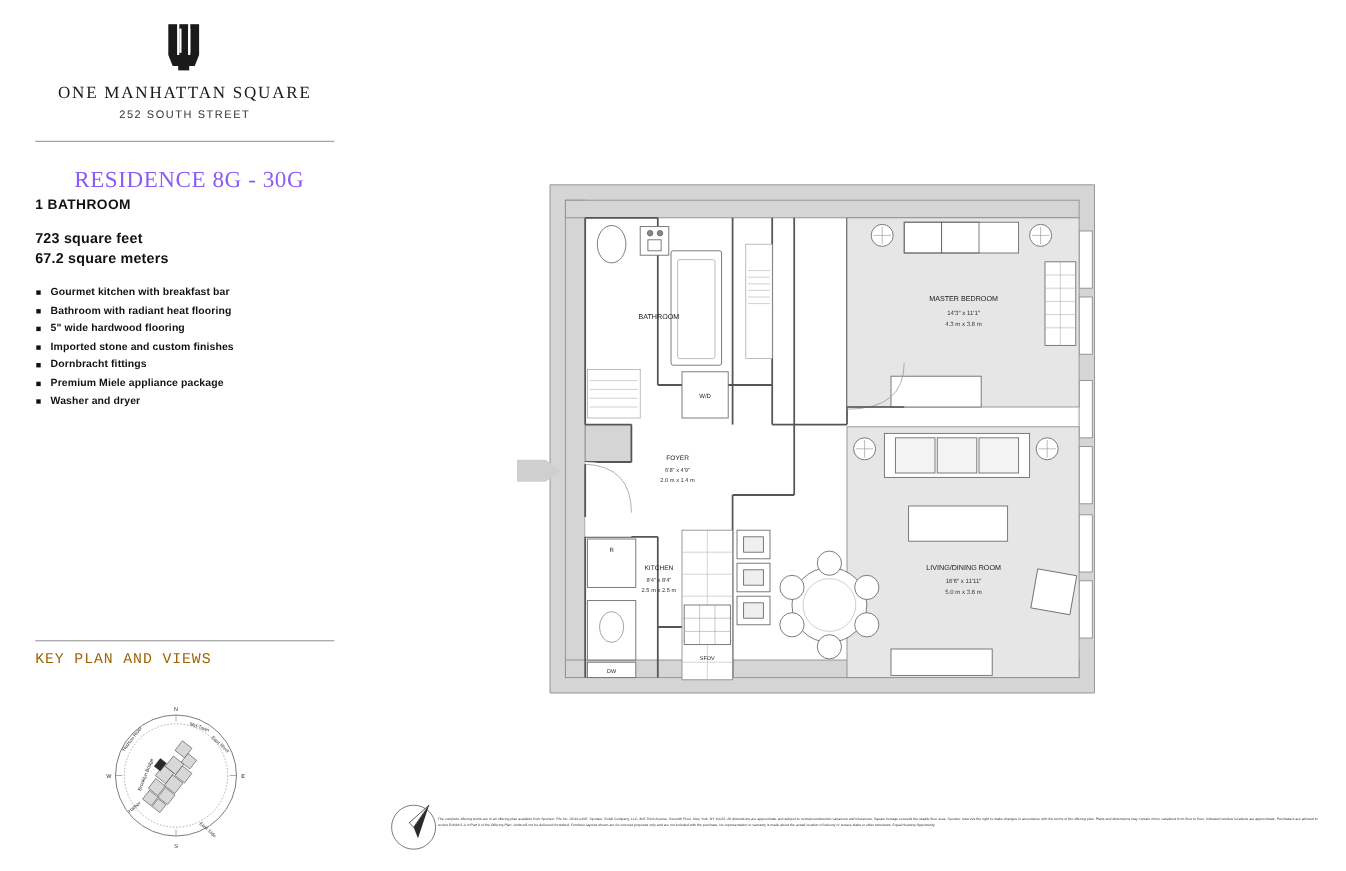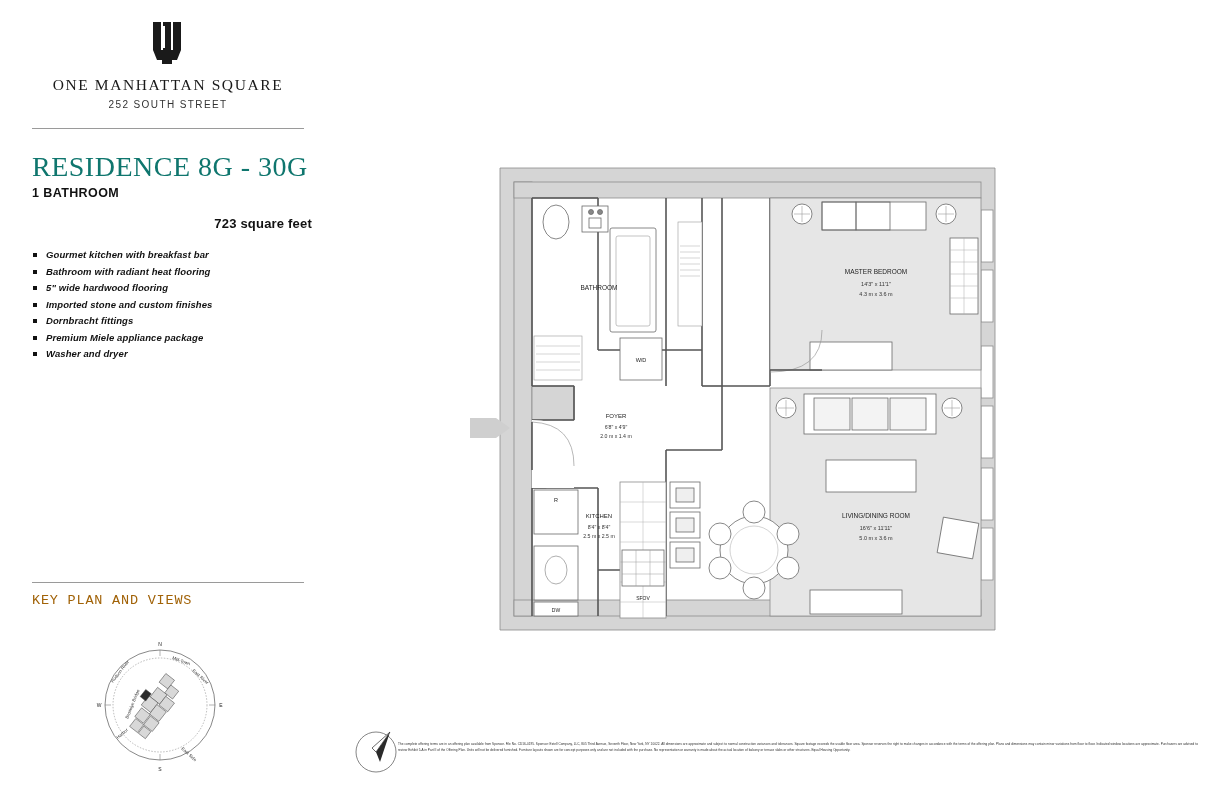--- a/index.html
+++ b/index.html
@@ -27,33 +27,33 @@
     white-space:nowrap;
   }
   #brand-sub{
     font-size:10px;letter-spacing:1.4px;margin-top:5px;color:#333;
   }
   .rule{
     border-top:1px solid #9a9a9a;width:272px;margin:18px 0 0 0;
   }
   #residence-title{
     font-family:"Liberation Serif", serif;
-    font-size:28px;letter-spacing:0.5px;margin-top:22px;color:#0f766e;
+    font-size:21px;letter-spacing:0.5px;margin-top:22px;color:#8b5cf6;text-align:center;
   }
   .unit-line{
     font-size:12.5px;font-weight:bold;letter-spacing:0.4px;margin-top:10px;color:#111;
   }
   .unit-line.second{margin-top:3px;}
   .area-line{
-    font-size:13px;font-weight:bold;letter-spacing:0.2px;color:#111;text-align:right;
+    font-size:13px;font-weight:bold;letter-spacing:0.2px;color:#111;
   }
   #area-block{margin-top:16px;}
   #area-block .area-line + .area-line{margin-top:3px;}
   #features{
-    margin:18px 0 0 0;padding:0;list-style:none;font-style:italic;
+    margin:18px 0 0 0;padding:0;list-style:none;
   }
   #features li{
     font-size:9.5px;font-weight:bold;color:#111;
     margin-bottom:5.5px;padding-left:14px;position:relative;letter-spacing:0.1px;
   }
   #features li:before{
     content:"";position:absolute;left:1px;top:4px;width:4px;height:4px;background:#111;
   }
   #keyplan-rule{
     border-top:1px solid #9a9a9a;width:272px;position:absolute;top:562px;left:0;
@@ -102,20 +102,21 @@
   </div>
 
   <div class="rule"></div>
 
   <div id="residence-title">RESIDENCE 8G - 30G</div>
 
   <div class="unit-line second">1 BATHROOM</div>
 
   <div id="area-block">
     <div class="area-line">723 square feet</div>
+    <div class="area-line">67.2 square meters</div>
   </div>
 
   <ul id="features">
     <li>Gourmet kitchen with breakfast bar</li>
     <li>Bathroom with radiant heat flooring</li>
     <li>5" wide hardwood flooring</li>
     <li>Imported stone and custom finishes</li>
     <li>Dornbracht fittings</li>
     <li>Premium Miele appliance package</li>
     <li>Washer and dryer</li>

